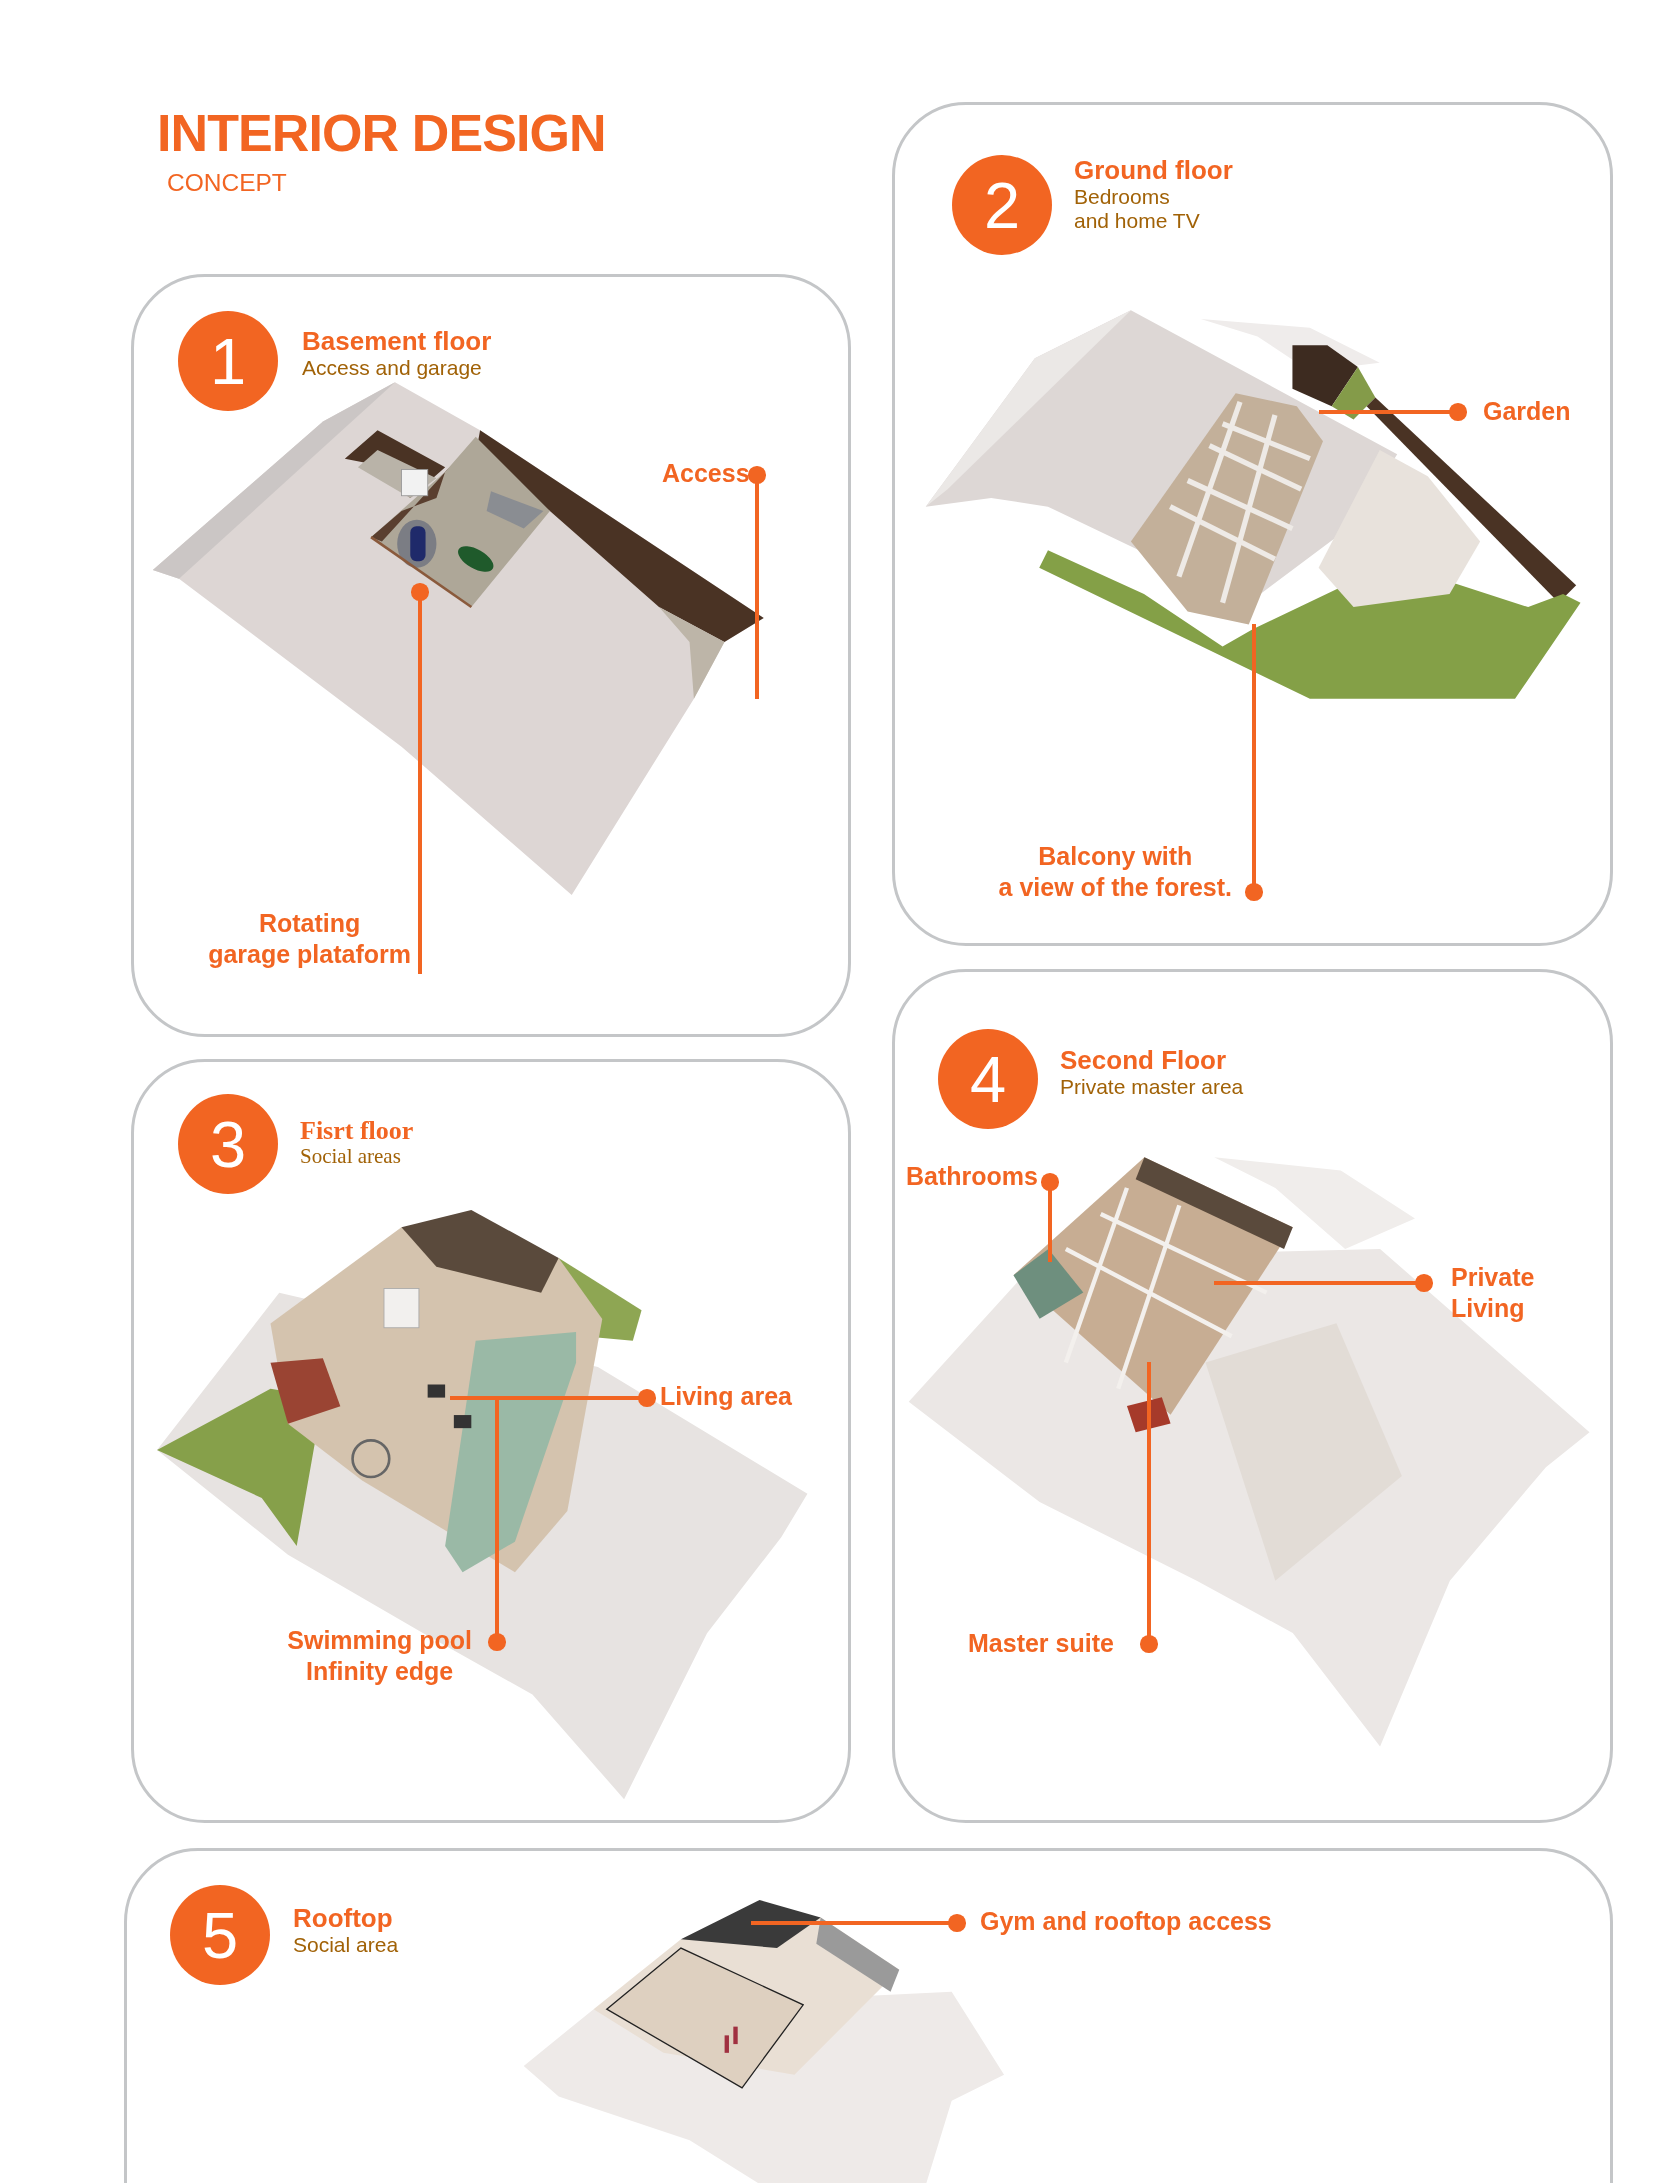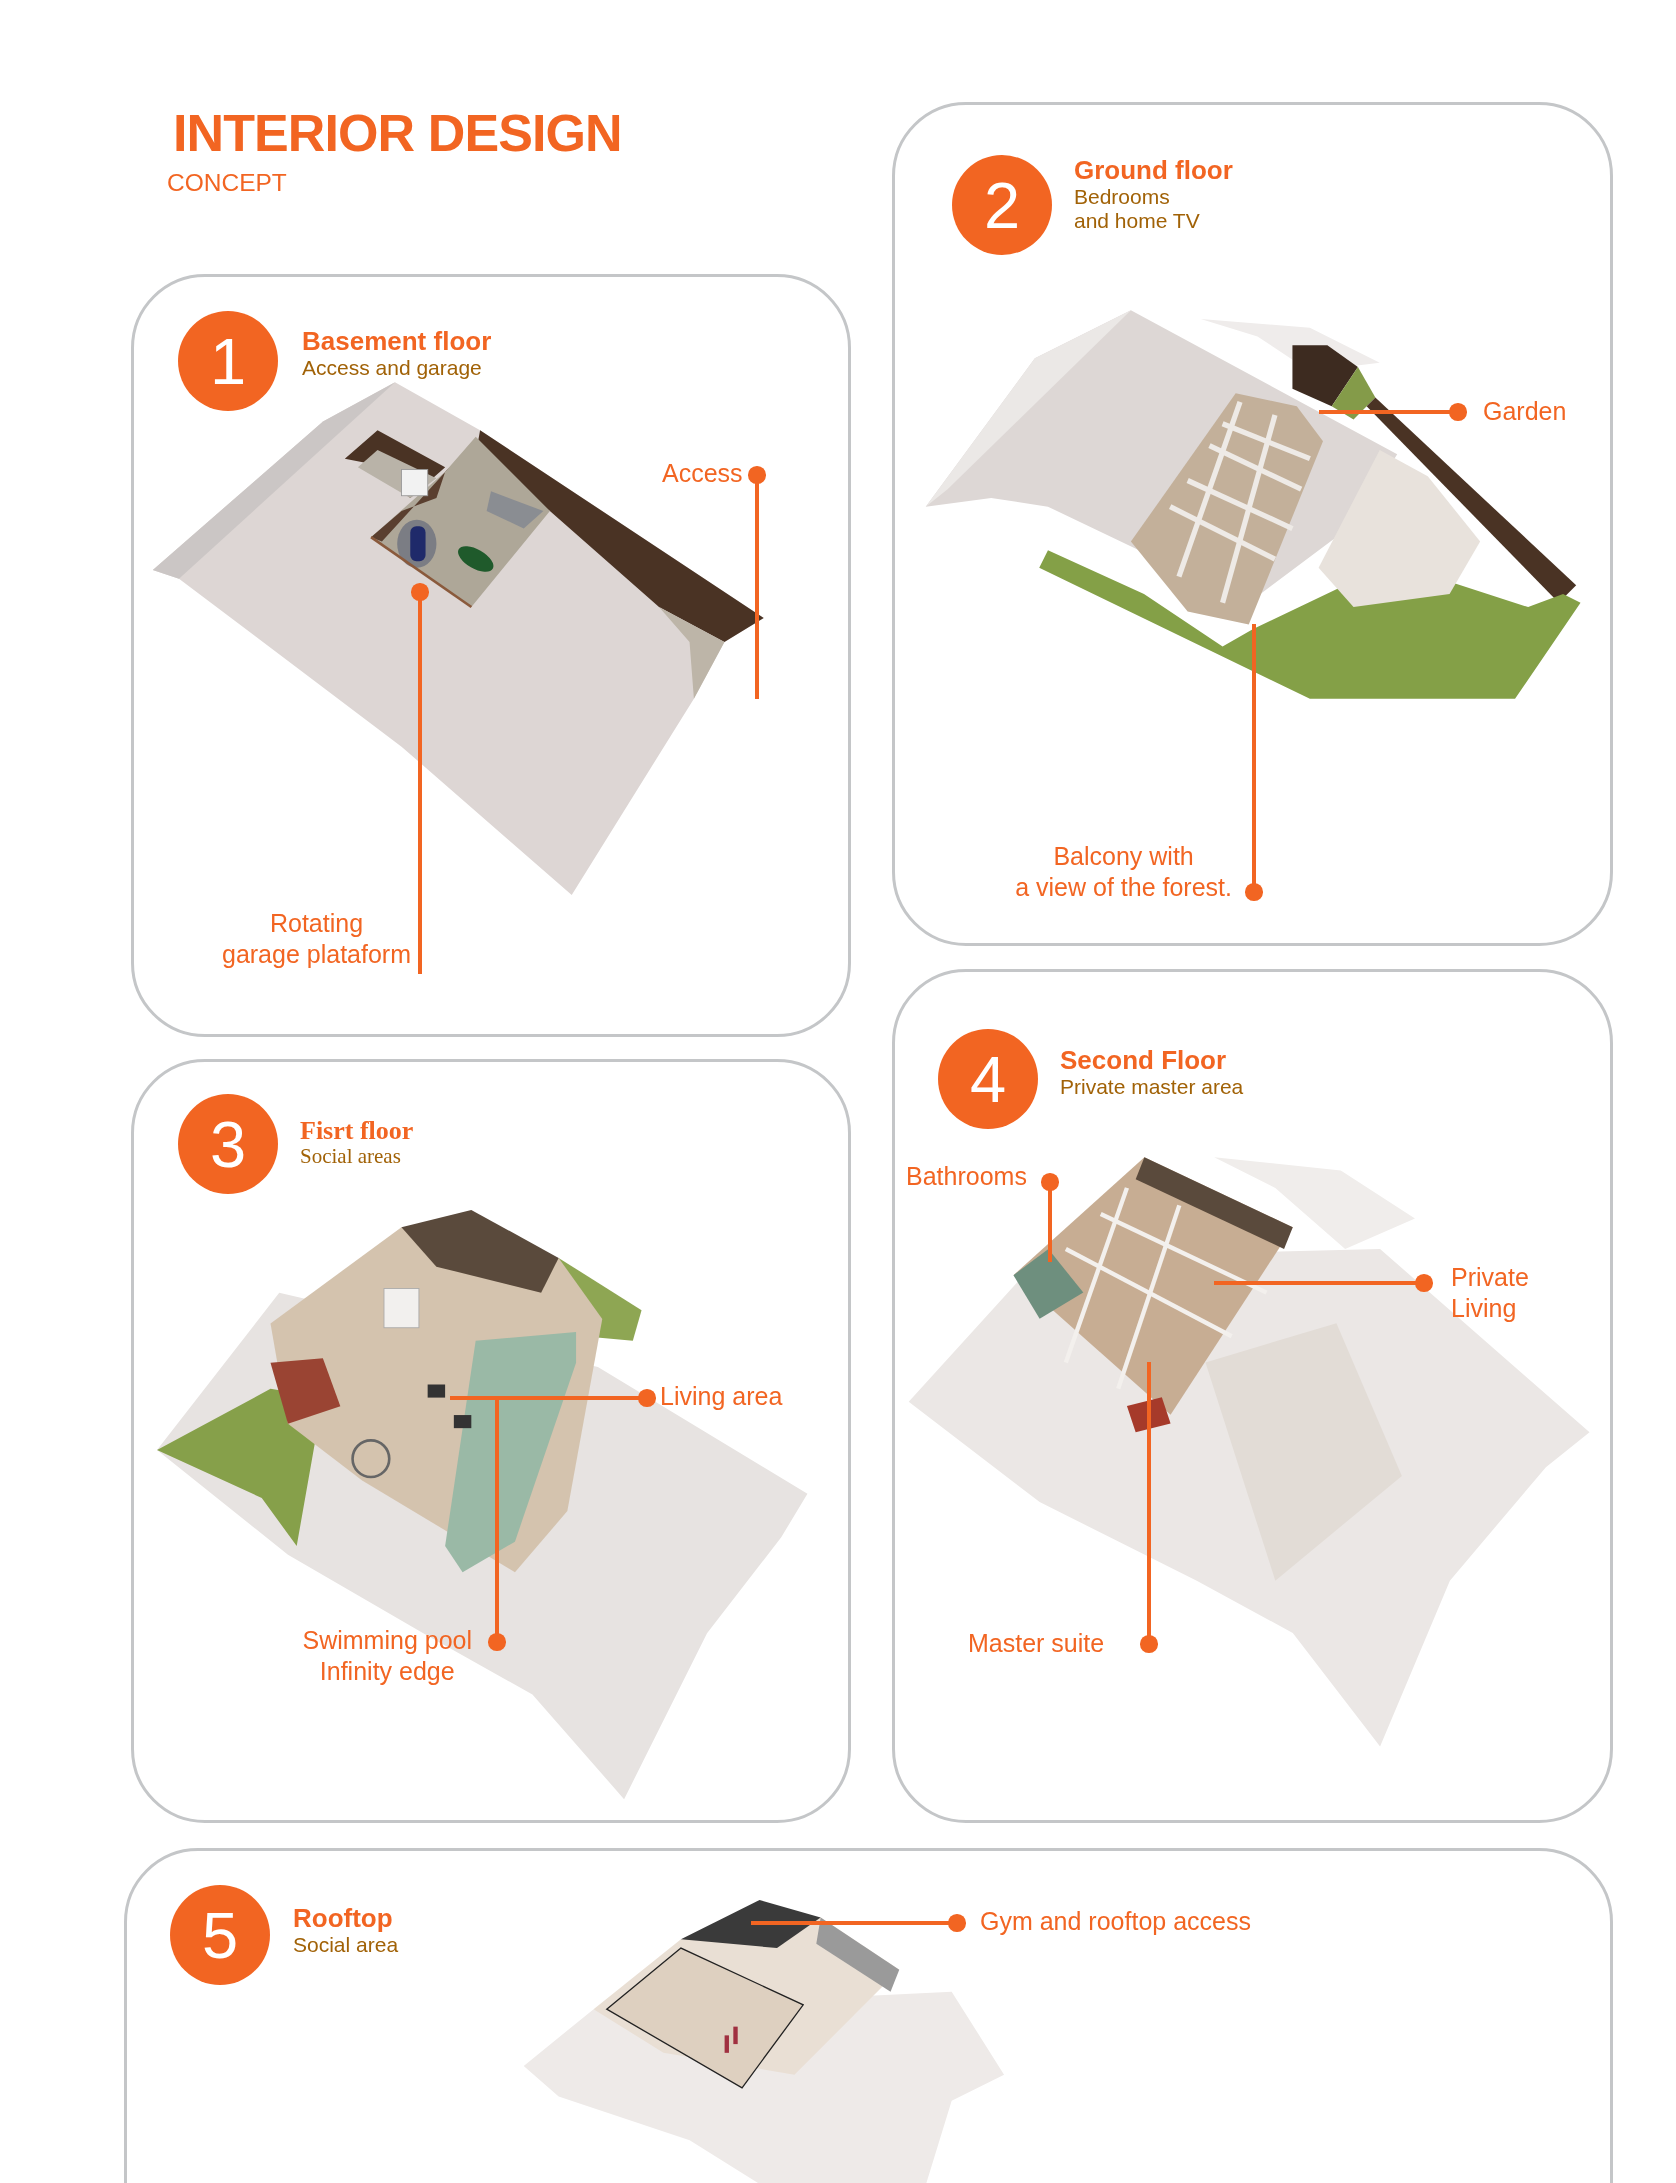--- a/index.html
+++ b/index.html
@@ -1,27 +1,27 @@
 <!DOCTYPE html>
 <html style="font-size:7px"><head>
 <meta charset="utf-8">
 <style>
   html, body { margin:0; padding:0; background:#ffffff; }
   body { width:1677px; height:2372px; position:relative; overflow:hidden;
          font-family:"Liberation Sans", "DejaVu Sans", sans-serif; }
   .title { position:absolute; left:157px; top:107px; color:#f26522; font-weight:bold;
-           font-size:52px; letter-spacing:-0.9px; line-height:1;margin-left:16px; }
+           font-size:52px; letter-spacing:-0.9px; line-height:1; }
   .subtitle { position:absolute; left:167px; top:171px; color:#f26522; font-size:24.5px; line-height:1; }
   .panel { position:absolute; border:3.9px solid #c4c6c8; border-radius:74px; background:#fff; box-sizing:border-box; }
   .badge { position:absolute; width:100px; height:100px; border-radius:50%; background:#f26522;
            color:#fff; font-size:65px; display:flex; align-items:center; justify-content:center; line-height:1; }
   .head { position:absolute; line-height:1.12; }
   .head .h1 { color:#f26522; font-weight:bold; font-size:26px; display:block; }
   .head .h2 { color:#a16207; font-size:21px; display:block; }
-  .label { position:absolute; color:#f26522; font-weight:normal; font-size:25px; line-height:1.25; white-space:nowrap; }
+  .label { position:absolute; color:#f26522; font-weight:bold; font-size:25px; line-height:1.25; white-space:nowrap; }
   .label.right { text-align:center; }
   .line { position:absolute; background:#f26522; }
   .dot { position:absolute; width:17.5px; height:17.5px; border-radius:50%; background:#f26522; }
   svg.render { position:absolute; }
 </style>
 </head>
 <body>
 
 <div class="title">INTERIOR DESIGN</div>
 <div class="subtitle">CONCEPT</div>

